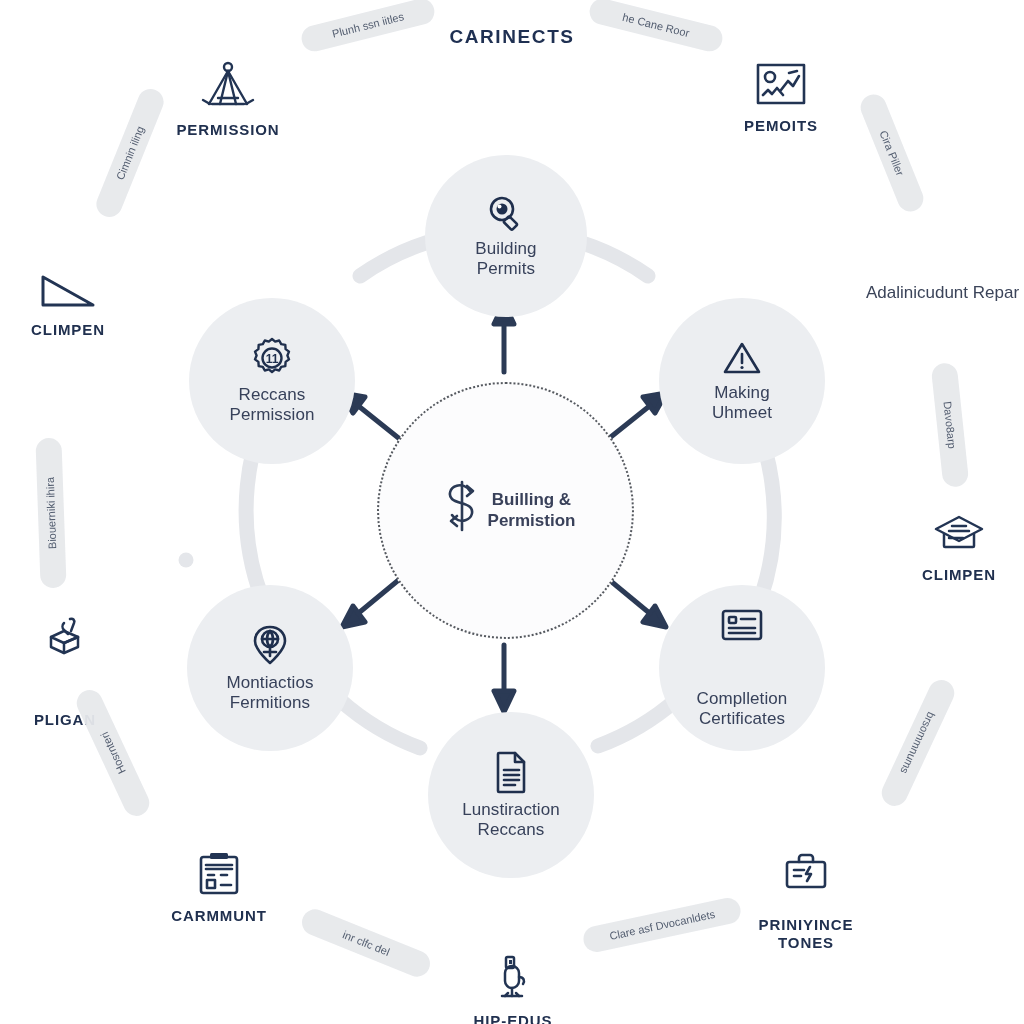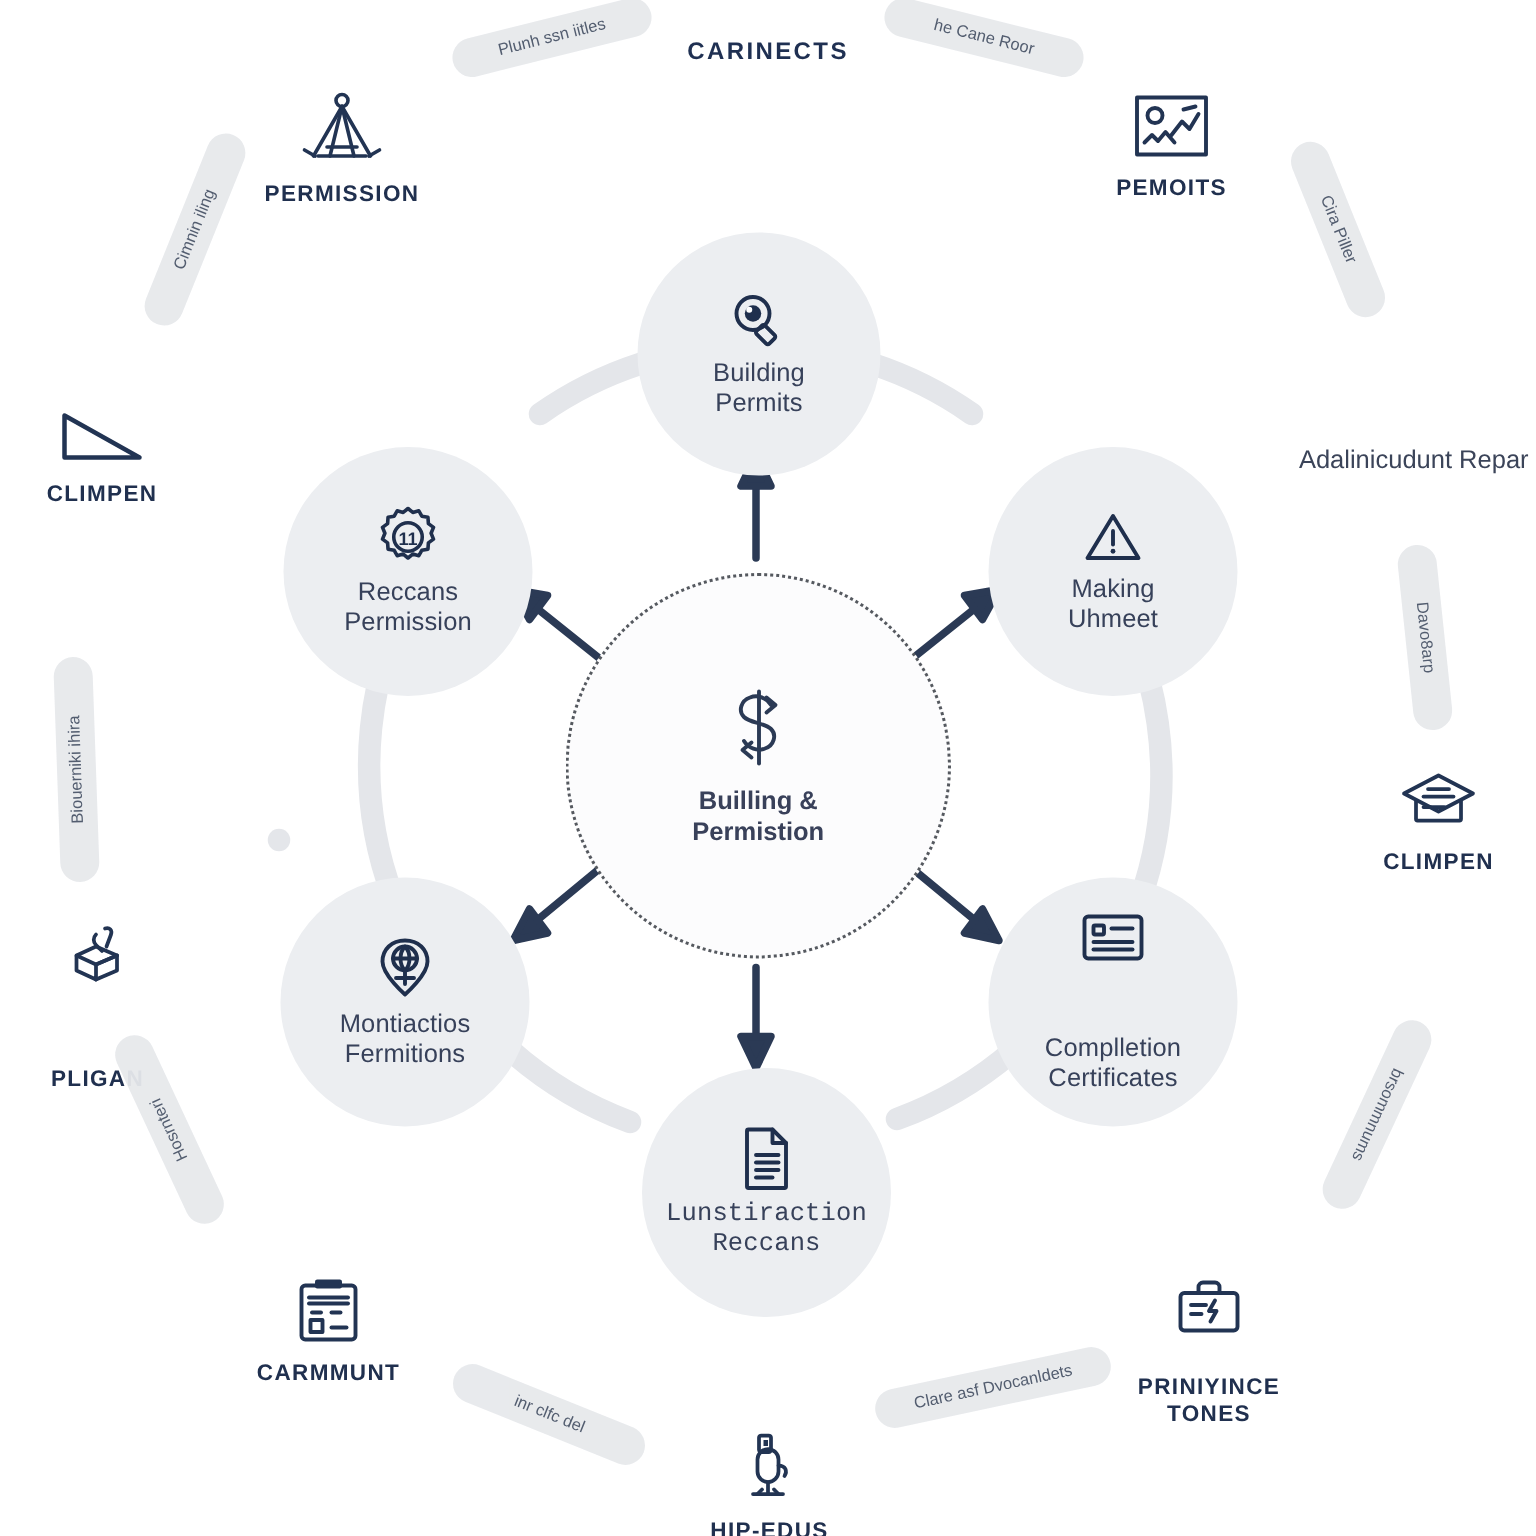--- a/index.html
+++ b/index.html
@@ -31,39 +31,39 @@
     color:#37415a;letter-spacing:.1px;
     padding:0 10px;
   }
 
   
   #hub{
     position:absolute;left:377px;top:382px;width:253px;height:253px;
     border-radius:50%;
     border:2px dotted #55595f;
     background:#fcfcfd;
-    display:flex;flex-direction:column;align-items:center;justify-content:center;
+    display:flex;flex-direction:row;align-items:center;justify-content:center;
     text-align:center;
   }
   #hub .hub-ico{margin-bottom:10px;line-height:0;}
   #hub .hub-lbl{font-size:17px;line-height:1.2;font-weight:600;color:#39415a;}
 
   
   .sat{position:absolute;display:flex;flex-direction:column;align-items:center;text-align:center;}
   .sat .sico{line-height:0;margin-bottom:9px;}
   .sat .slbl{
     font-size:15px;font-weight:700;letter-spacing:.9px;
     color:#20304f;line-height:1.2;
   }
   .sat.plain .slbl{font-weight:400;font-size:17px;letter-spacing:0;color:#3b4459;}
 
   
   #title{
     position:absolute;left:0;top:26px;width:1024px;text-align:center;
-    font-size:16px;font-weight:700;letter-spacing:1.6px;color:#1f3052;
+    font-size:19px;font-weight:700;letter-spacing:1.6px;color:#1f3052;
   }
 
   
   .pill{
     position:absolute;
     background:#e7e9ec;
     border-radius:40px;
     color:#4a5568;
     font-size:11px;
     display:flex;align-items:center;justify-content:center;
@@ -166,21 +166,21 @@
         <line x1="9" y1="21" x2="35" y2="21"></line>
         <line x1="9" y1="26" x2="35" y2="26"></line>
       </svg>
     </span>
     <div class="lbl">
       <div>Complletion</div>
       <div>Certificates</div>
     </div>
   </div>
 
-  <div class="node" style="left:428px;top:712px;width:166px;height:166px;font-family:Liberation Mono, monospace;">
+  <div class="node" style="left:428px;top:712px;width:166px;height:166px;">
     <span class="ico">
       <svg width="36" height="44" viewBox="0 0 36 44" fill="none" stroke="#1f2f4d" stroke-width="2.6" stroke-linecap="round" stroke-linejoin="round">
         <path d="M6 3 h16 l9 9 v29 a1 1 0 0 1 -1 1 H6 a1 1 0 0 1 -1 -1 V4 a1 1 0 0 1 1 -1 Z"></path>
         <path d="M22 3 v9 h9"></path>
         <line x1="11" y1="20" x2="26" y2="20"></line>
         <line x1="11" y1="25" x2="26" y2="25"></line>
         <line x1="11" y1="30" x2="26" y2="30"></line>
         <line x1="11" y1="35" x2="22" y2="35"></line>
       </svg>
     </span>
@@ -244,21 +244,21 @@
         <rect x="5" y="5" width="46" height="38"></rect>
         <circle cx="17" cy="17" r="5"></circle>
         <path d="M10 35 l5 -5 4 4 5 -6 6 7"></path>
         <path d="M28 30 l7 -9 5 5 6 -10"></path>
         <path d="M36 13 l8 -2"></path>
       </svg>
     </span>
     <div class="slbl">PEMOITS</div>
   </div>
 
-  <div class="sat plain" style="left:861px;top:283px;width:163px;margin-top:14px;">
+  <div class="sat plain" style="left:861px;top:283px;width:163px;">
     <div class="slbl">Adalinicudunt Repar</div>
   </div>
 
   <div class="sat" style="left:894px;top:513px;width:130px;">
     <span class="sico">
       <svg width="54" height="44" viewBox="0 0 54 44" fill="none" stroke="#223453" stroke-width="2.5" stroke-linecap="round" stroke-linejoin="round">
         <path d="M27 4 L50 16 L27 28 L4 16 Z"></path>
         <path d="M12 21 v12 a1 1 0 0 0 1 1 h28 a1 1 0 0 0 1 -1 v-12"></path>
         <line x1="20" y1="13" x2="34" y2="13"></line>
         <line x1="17" y1="18" x2="37" y2="18"></line>

